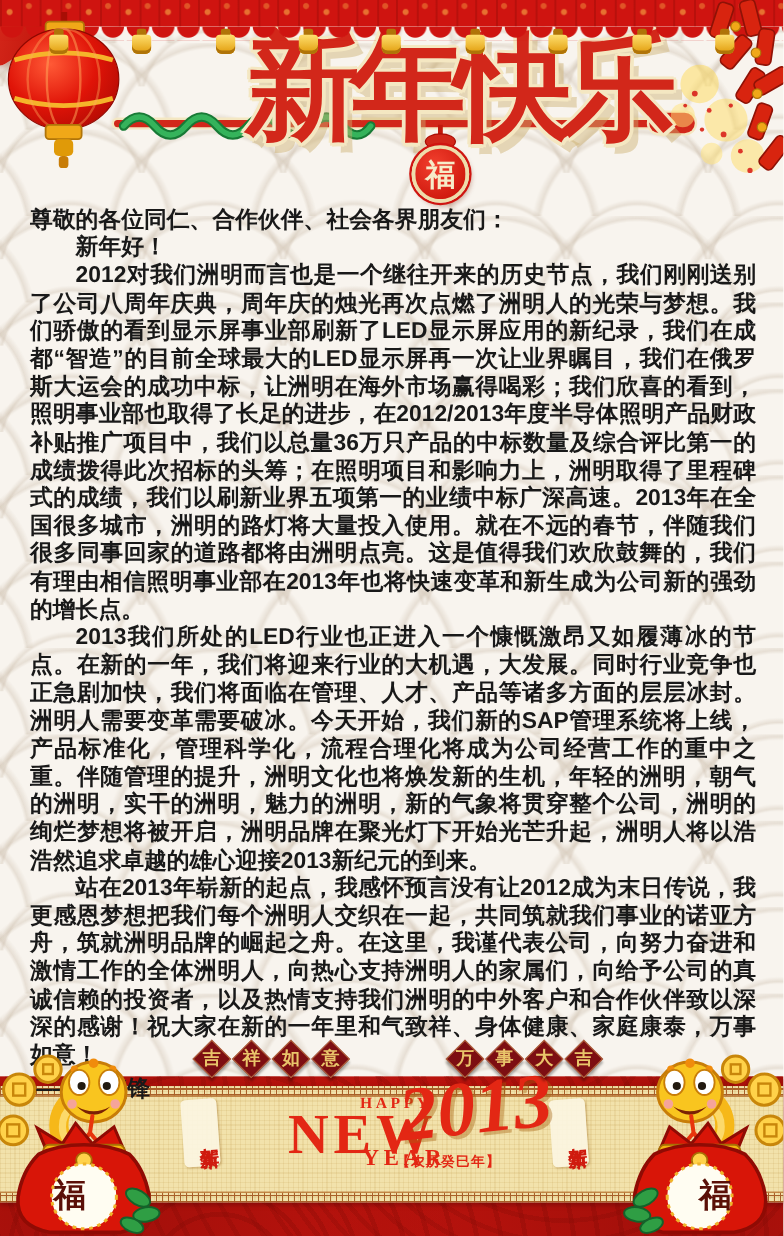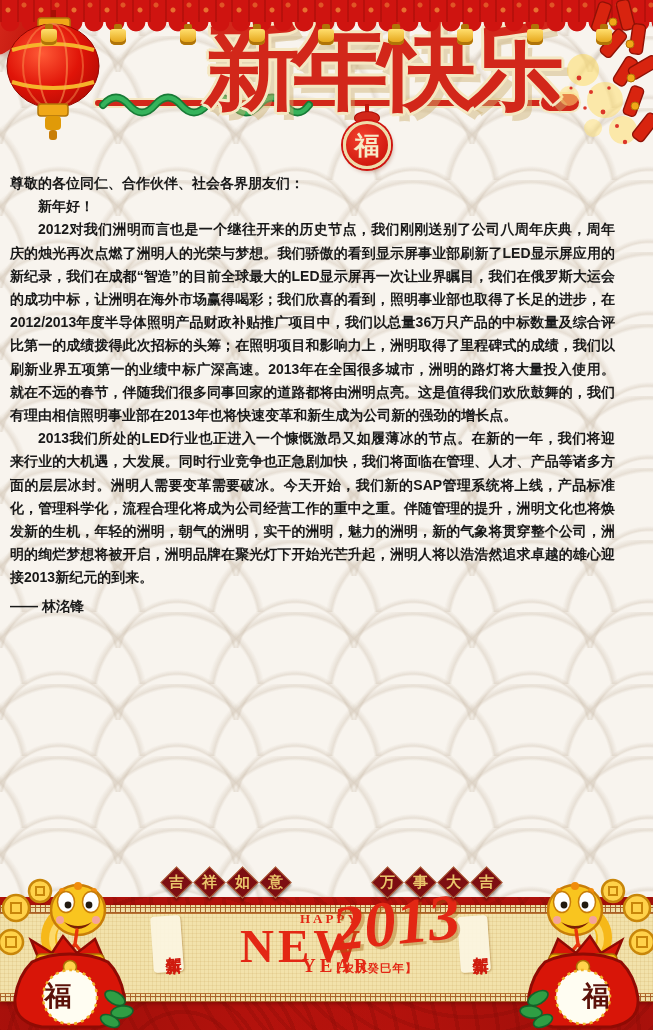--- a/index.html
+++ b/index.html
@@ -51,21 +51,21 @@
   .corner-ribbon {
     position:absolute; top:-18px; left:-26px; width:86px; height:58px; z-index:5;
     background:linear-gradient(135deg,#e43324,#b50d05);
     transform:rotate(-32deg); border-radius:10px;
     box-shadow:2px 3px 4px rgba(120,30,10,.35);
   }
   .lantern-wrap { position:absolute; top:10px; left:2px; z-index:6; }
   .firecracker-wrap { position:absolute; top:0; right:0; z-index:6; }
 
   
-  .title-band { position:absolute; top:0; left:0; right:14px; height:185px; z-index:4;font-family:Liberation Mono, monospace; }
+  .title-band { position:absolute; top:0; left:0; right:14px; height:185px; z-index:4; }
   .title-line {
     position:absolute; top:100px; left:95px; width:478px; height:6px;
     background:#d2271a; border-radius:4px; box-shadow:0 0 0 2px #f4e7c2;
   }
   .title-line::after {
     content:""; position:absolute; right:-6px; top:-6px; width:38px; height:17px;
     background:#d2271a; border-radius:9px; box-shadow:0 0 0 2px #f4e7c2;
   }
   .vine { position:absolute; top:92px; left:98px; }
   .main-title {
@@ -85,22 +85,22 @@
   .fu-medallion {
     position:absolute; top:121px; left:343px; width:48px; height:48px; border-radius:50%;
     background:radial-gradient(circle at 38% 32%, #f2402e, #c50d04);
     border:3px solid #eeddab; box-shadow:0 0 0 2px #cf1510, 2px 3px 4px rgba(120,40,10,.35);
     display:flex; align-items:center; justify-content:center;
     color:#f6ecc9; font-size:25px; font-weight:900;
   }
 
   
   .letter {
-    position:absolute; top:172px; left:10px; width:605px; z-index:3;
-    color:#191919; font-size:14px; line-height:23.2px; font-weight:700;
+    position:absolute; top:172px; left:25px; width:605px; z-index:3;
+    color:#191919; font-size:19px; line-height:23.2px; font-weight:700;
     text-align:justify;
   }
   .letter p { margin:0; }
   .letter .indent { text-indent:2em; }
   .signature { padding-right:32px; margin-top:5px !important; }
 
   
   .badge-row { position:absolute; top:866px; left:0; right:0; height:36px; z-index:8; }
   .badge-group { position:absolute; display:flex; }
   .badge-group.left { left:160px; }
@@ -262,20 +262,21 @@
     <div class="fu-string"></div>
     <div class="fu-knot"></div>
     <div class="fu-medallion">福</div>
   </div>
 
   <div class="letter">
     <p class="salutation">尊敬的各位同仁、合作伙伴、社会各界朋友们：</p>
     <p class="indent">新年好！</p>
     <p class="indent">2012对我们洲明而言也是一个继往开来的历史节点，我们刚刚送别了公司八周年庆典，周年庆的烛光再次点燃了洲明人的光荣与梦想。我们骄傲的看到显示屏事业部刷新了LED显示屏应用的新纪录，我们在成都“智造”的目前全球最大的LED显示屏再一次让业界瞩目，我们在俄罗斯大运会的成功中标，让洲明在海外市场赢得喝彩；我们欣喜的看到，照明事业部也取得了长足的进步，在2012/2013年度半导体照明产品财政补贴推广项目中，我们以总量36万只产品的中标数量及综合评比第一的成绩拨得此次招标的头筹；在照明项目和影响力上，洲明取得了里程碑式的成绩，我们以刷新业界五项第一的业绩中标广深高速。2013年在全国很多城市，洲明的路灯将大量投入使用。就在不远的春节，伴随我们很多同事回家的道路都将由洲明点亮。这是值得我们欢欣鼓舞的，我们有理由相信照明事业部在2013年也将快速变革和新生成为公司新的强劲的增长点。</p>
     <p class="indent">2013我们所处的LED行业也正进入一个慷慨激昂又如履薄冰的节点。在新的一年，我们将迎来行业的大机遇，大发展。同时行业竞争也正急剧加快，我们将面临在管理、人才、产品等诸多方面的层层冰封。洲明人需要变革需要破冰。今天开始，我们新的SAP管理系统将上线，产品标准化，管理科学化，流程合理化将成为公司经营工作的重中之重。伴随管理的提升，洲明文化也将焕发新的生机，年轻的洲明，朝气的洲明，实干的洲明，魅力的洲明，新的气象将贯穿整个公司，洲明的绚烂梦想将被开启，洲明品牌在聚光灯下开始光芒升起，洲明人将以浩浩然追求卓越的雄心迎接2013新纪元的到来。</p>
+    <p class="indent">站在2013年崭新的起点，我感怀预言没有让2012成为末日传说，我更感恩梦想把我们每个洲明人交织在一起，共同筑就我们事业的诺亚方舟，筑就洲明品牌的崛起之舟。在这里，我谨代表公司，向努力奋进和激情工作的全体洲明人，向热心支持洲明人的家属们，向给予公司的真诚信赖的投资者，以及热情支持我们洲明的中外客户和合作伙伴致以深深的感谢！祝大家在新的一年里和气致祥、身体健康、家庭康泰，万事如意！</p>
     <p class="signature">—— 林洺锋</p>
   </div>
 
   <div class="badge-row">
     <div class="badge-group left">
       <div class="diamond">
           <span>吉</span>
         </div>
       <div class="diamond">
           <span>祥</span>

